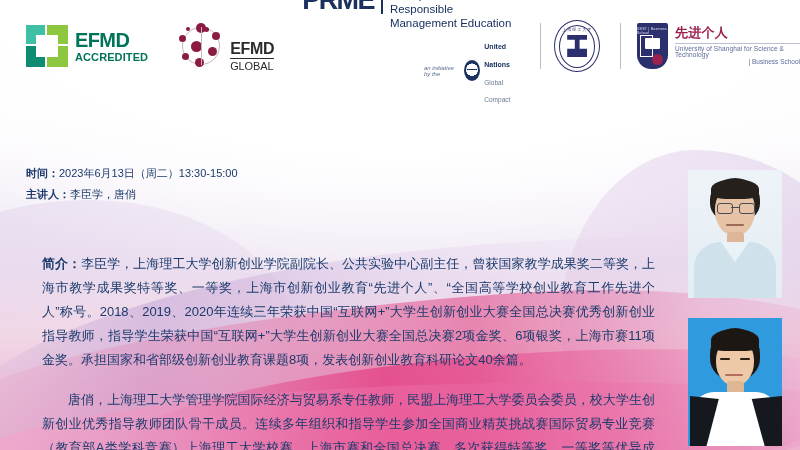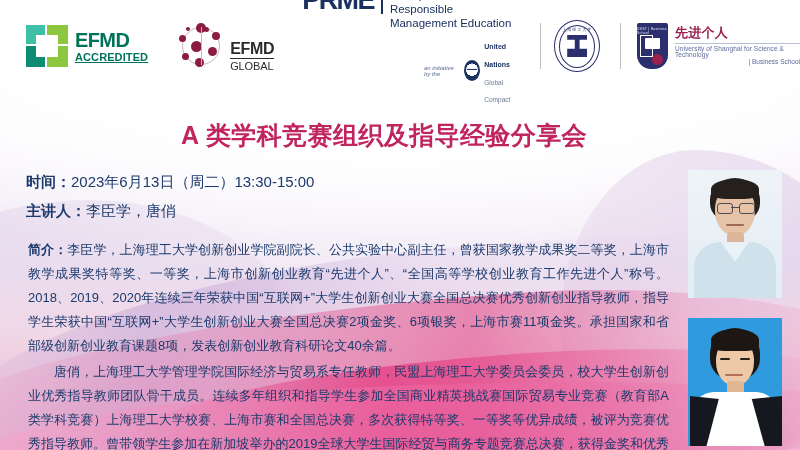--- a/index.html
+++ b/index.html
@@ -43,21 +43,21 @@
   .aacsb{display:flex;align-items:center;gap:7px;}
   .aacsb-mark{position:relative;width:42px;height:42px;}
   .aacsb-mark i{position:absolute;display:block;}
   .q1{left:0;top:0;width:19px;height:19px;background:#3fbfa6;}
   .q2{left:21px;top:0;width:21px;height:19px;background:#8dc63f;}
   .q3{left:0;top:21px;width:19px;height:21px;background:#0e8c72;}
   .q4{left:21px;top:21px;width:21px;height:21px;background:#8dc63f;}
   .qc{left:10px;top:10px;width:22px;height:22px;background:#ffffff;}
   .aacsb-txt{line-height:1;}
   .aacsb-txt .t1{font-weight:bold;font-size:20px;color:#00745a;letter-spacing:-.6px;}
-  .aacsb-txt .t2{font-weight:bold;font-size:11px;color:#00745a;letter-spacing:.1px;margin-top:2px;text-decoration:underline;}
+  .aacsb-txt .t2{font-weight:bold;font-size:11px;color:#00745a;letter-spacing:.1px;margin-top:2px;}
 
   
   .efmd{display:flex;align-items:center;gap:6px;margin-left:30px;}
   .efmd-net{position:relative;width:46px;height:46px;border-radius:50%;
      background:radial-gradient(circle at 50% 50%, rgba(255,255,255,1) 0 44%, rgba(255,255,255,0) 45%);}
   .efmd-net:before{content:"";position:absolute;inset:4px;border:1px solid #c9b3c0;border-radius:50%;}
   .efmd-net:after{content:"";position:absolute;left:50%;top:4px;bottom:4px;width:1px;background:#c9b3c0;}
   .efmd-net b{position:absolute;display:block;border-radius:50%;background:#8b1b42;}
   .efmd-txt{line-height:1;color:#2b2b2b;margin-top:20px;}
   .efmd-txt .e1{font-weight:bold;font-size:16px;letter-spacing:-.3px;border-bottom:1.5px solid #2b2b2b;padding-bottom:1px;}
@@ -106,27 +106,27 @@
   .usst-en{font-size:6.5px;color:#5b6a9a;margin-top:3px;letter-spacing:.1px;border-top:.5px solid #b9c0d8;padding-top:2px;}
   .usst-en2{font-size:6.5px;color:#5b6a9a;text-align:right;}
 
   
   .kicker{position:absolute;left:26px;top:98px;font-size:15px;font-weight:bold;color:#c0255f;letter-spacing:.2px;}
   .maintitle{position:absolute;left:0;top:119px;width:768px;text-align:center;
      font-size:25px;font-weight:bold;color:#c0255f;letter-spacing:.4px;}
 
   
   .info{position:absolute;left:26px;top:163px;width:640px;color:#1b3a6b;}
-  .info .row{font-size:15px;line-height:21px;white-space:nowrap;margin-top:8px;}
+  .info .row{font-size:11px;line-height:21px;white-space:nowrap;}
   .info .row b{font-weight:bold;}
 
   
   .body{position:absolute;left:26px;top:236px;width:645px;color:#1b3a6b;
      font-size:13px;line-height:24px;text-align:justify;}
-  .body p{margin:2px;}
+  .body p{margin:16px;}
   .body p.indent{text-indent:2em;}
   .body .lead{font-weight:bold;}
 
   
   .photo{position:absolute;right:18px;width:94px;height:128px;
      background:#dfe7ef;overflow:hidden;}
   .photo1{top:170px;background:linear-gradient(180deg,#eef3f7 0%,#e3edf5 100%);}
   .photo2{top:318px;background:#2f9ade;}
   .ph{position:absolute;left:0;top:0;width:100%;height:100%;}
 
@@ -219,21 +219,20 @@
       <div class="usst-txt">
         <div class="usst-cn">
           <span class="cn2">先进个人</span>
         </div>
         <div class="usst-en">University of Shanghai for Science &amp; Technology</div>
         <div class="usst-en2">| Business School</div>
       </div>
     </div>
   </div>
 
-  <div class="maintitle">A 类学科竞赛组织及指导经验分享会</div>
 
   <div class="info">
     <div class="row">
       <b>时间：</b><span>2023年6月13日（周二）13:30-15:00</span>
     </div>
     <div class="row">
       <b>主讲人：</b><span>李臣学，唐俏</span>
     </div>
   </div>
 

